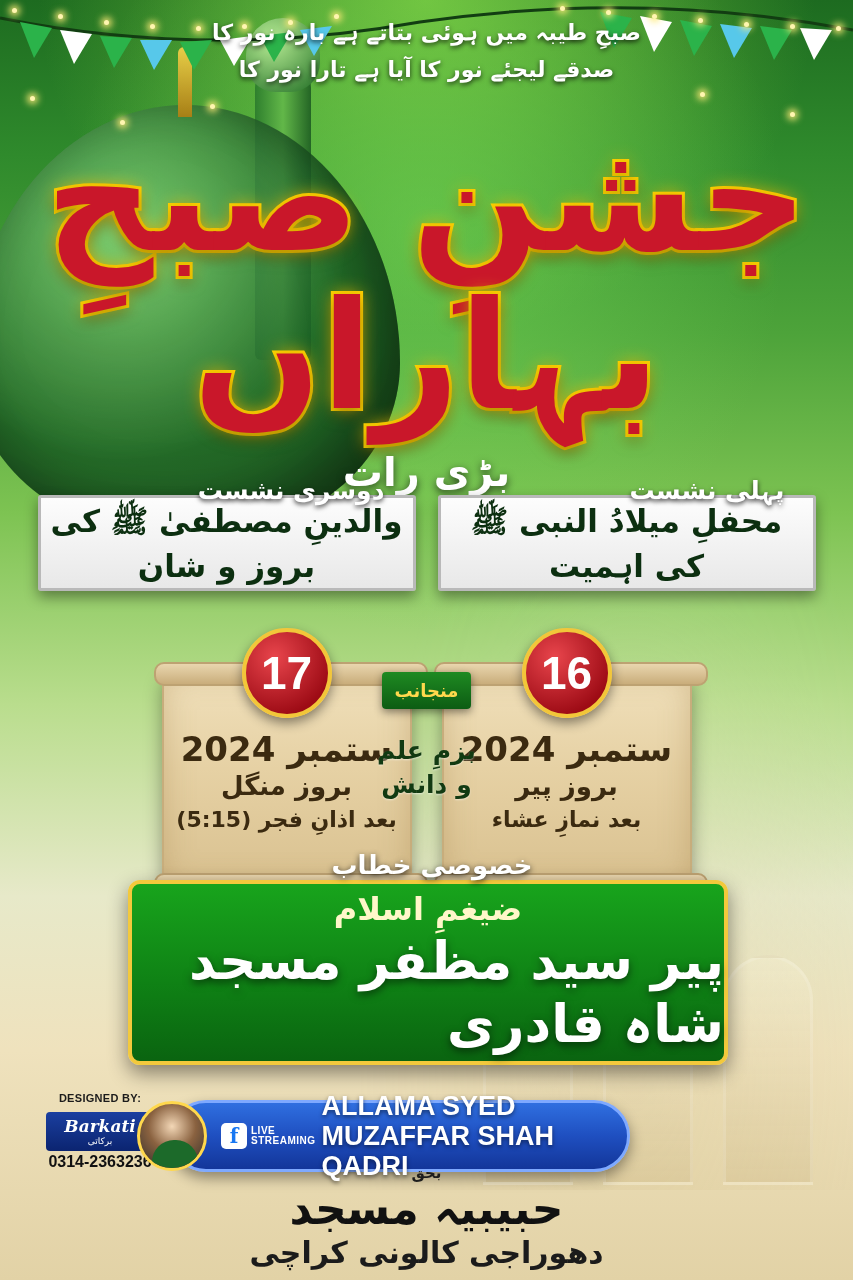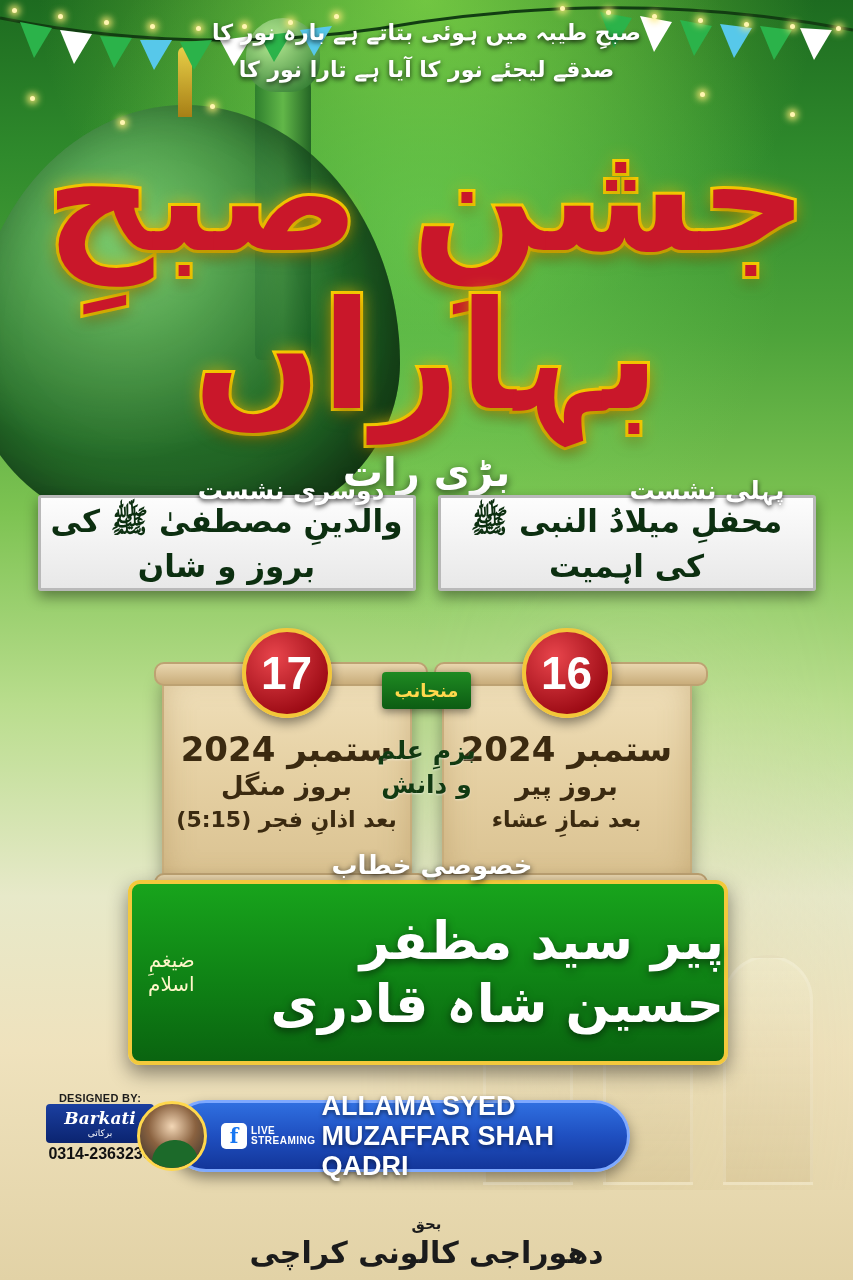--- a/index.html
+++ b/index.html
@@ -210,51 +210,51 @@
   }
 
   
   .speaker-panel {
     position:absolute; top: 880px; left: 128px;
     width: 600px; height: 185px;
     background: linear-gradient(180deg,#18a41c 0%, #0f8215 55%, #0a6410 100%);
     border: 4px solid #f3c93c;
     border-radius: 12px;
     box-shadow: 0 8px 20px rgba(0,0,0,.45);
-    display:flex; flex-direction:row; align-items:center; justify-content:center;
+    display:flex; flex-direction:column; align-items:center; justify-content:center;
     z-index: 9;
   }
   .speaker-top-label {
     position:absolute; top: -34px; left:0; width:600px; text-align:center;
     direction:rtl; font-family:"DejaVu Sans", sans-serif;
     font-size: 26px; font-weight:700; color:#ffffff;
     text-shadow: 0 2px 6px rgba(0,0,0,.8);
   }
   .speaker-pre {
     direction:rtl; font-family:"DejaVu Sans", sans-serif;
-    font-size: 20px; font-weight:400; color:#fff7c9;
+    font-size: 32px; font-weight:700; color:#fff7c9;
     margin-bottom: 2px;
   }
   .speaker-name {
     direction:rtl; font-family:"DejaVu Sans", sans-serif;
     font-size: 52px; font-weight:700; color:#ffffff;
     text-shadow: 0 3px 8px rgba(0,0,0,.55);
     line-height: 1.2;
   }
 
   
   .designer {
     position:absolute; left: 46px; top: 1092px;
     width: 108px; z-index: 10; text-align:center;
   }
   .designer-title {
     font-size: 11px; font-weight:700; color:#1b1b1b; letter-spacing:.3px;
   }
   .designer-logo {
-    margin-top: 0;
+    margin-top: 8px;
     background: linear-gradient(180deg,#1b3fa0,#0b2470);
     color:#fff; border-radius:4px; padding: 4px 2px 5px;
     font-family:"DejaVu Serif", serif;
   }
   .designer-logo .nm { font-size: 17px; font-style:italic; font-weight:700; }
   .designer-logo .ar { font-size: 9px; }
   .designer-phone {
     margin-top: 2px; font-size: 16px; font-weight:700; color:#111;
   }
 
@@ -415,21 +415,21 @@
   </div>
 
   <div class="center-tag">
     <div class="ribbon">منجانب</div>
     <div class="ct-text">بزمِ علم و دانش</div>
   </div>
 
   <div class="speaker-panel">
     <div class="speaker-top-label">خصوصی خطاب</div>
     <div class="speaker-pre">ضیغمِ اسلام</div>
-    <div class="speaker-name">پیر سید مظفر حسین شاہ قادری</div>
+    <div class="speaker-name">پیر سید مظفر مسجد شاہ قادری</div>
   </div>
 
   <div class="designer">
     <div class="designer-title">DESIGNED BY:</div>
     <div class="designer-logo">
       <div class="nm">Barkati</div>
       <div class="ar">برکاتی</div>
     </div>
     <div class="designer-phone">0314-2363236</div>
   </div>
@@ -442,16 +442,17 @@
       <div>STREAMING</div>
     </div>
     <div>
       <div class="live-name">ALLAMA SYED</div>
       <div class="live-name">MUZAFFAR SHAH QADRI</div>
     </div>
   </div>
 
   <div class="footer">
     <div class="footer-logo">بحق</div>
+    <div class="footer-name">حبیبیہ مسجد</div>
     <div class="footer-addr">دھوراجی کالونی کراچی</div>
   </div>
 
 </div>
 
 </body></html>

